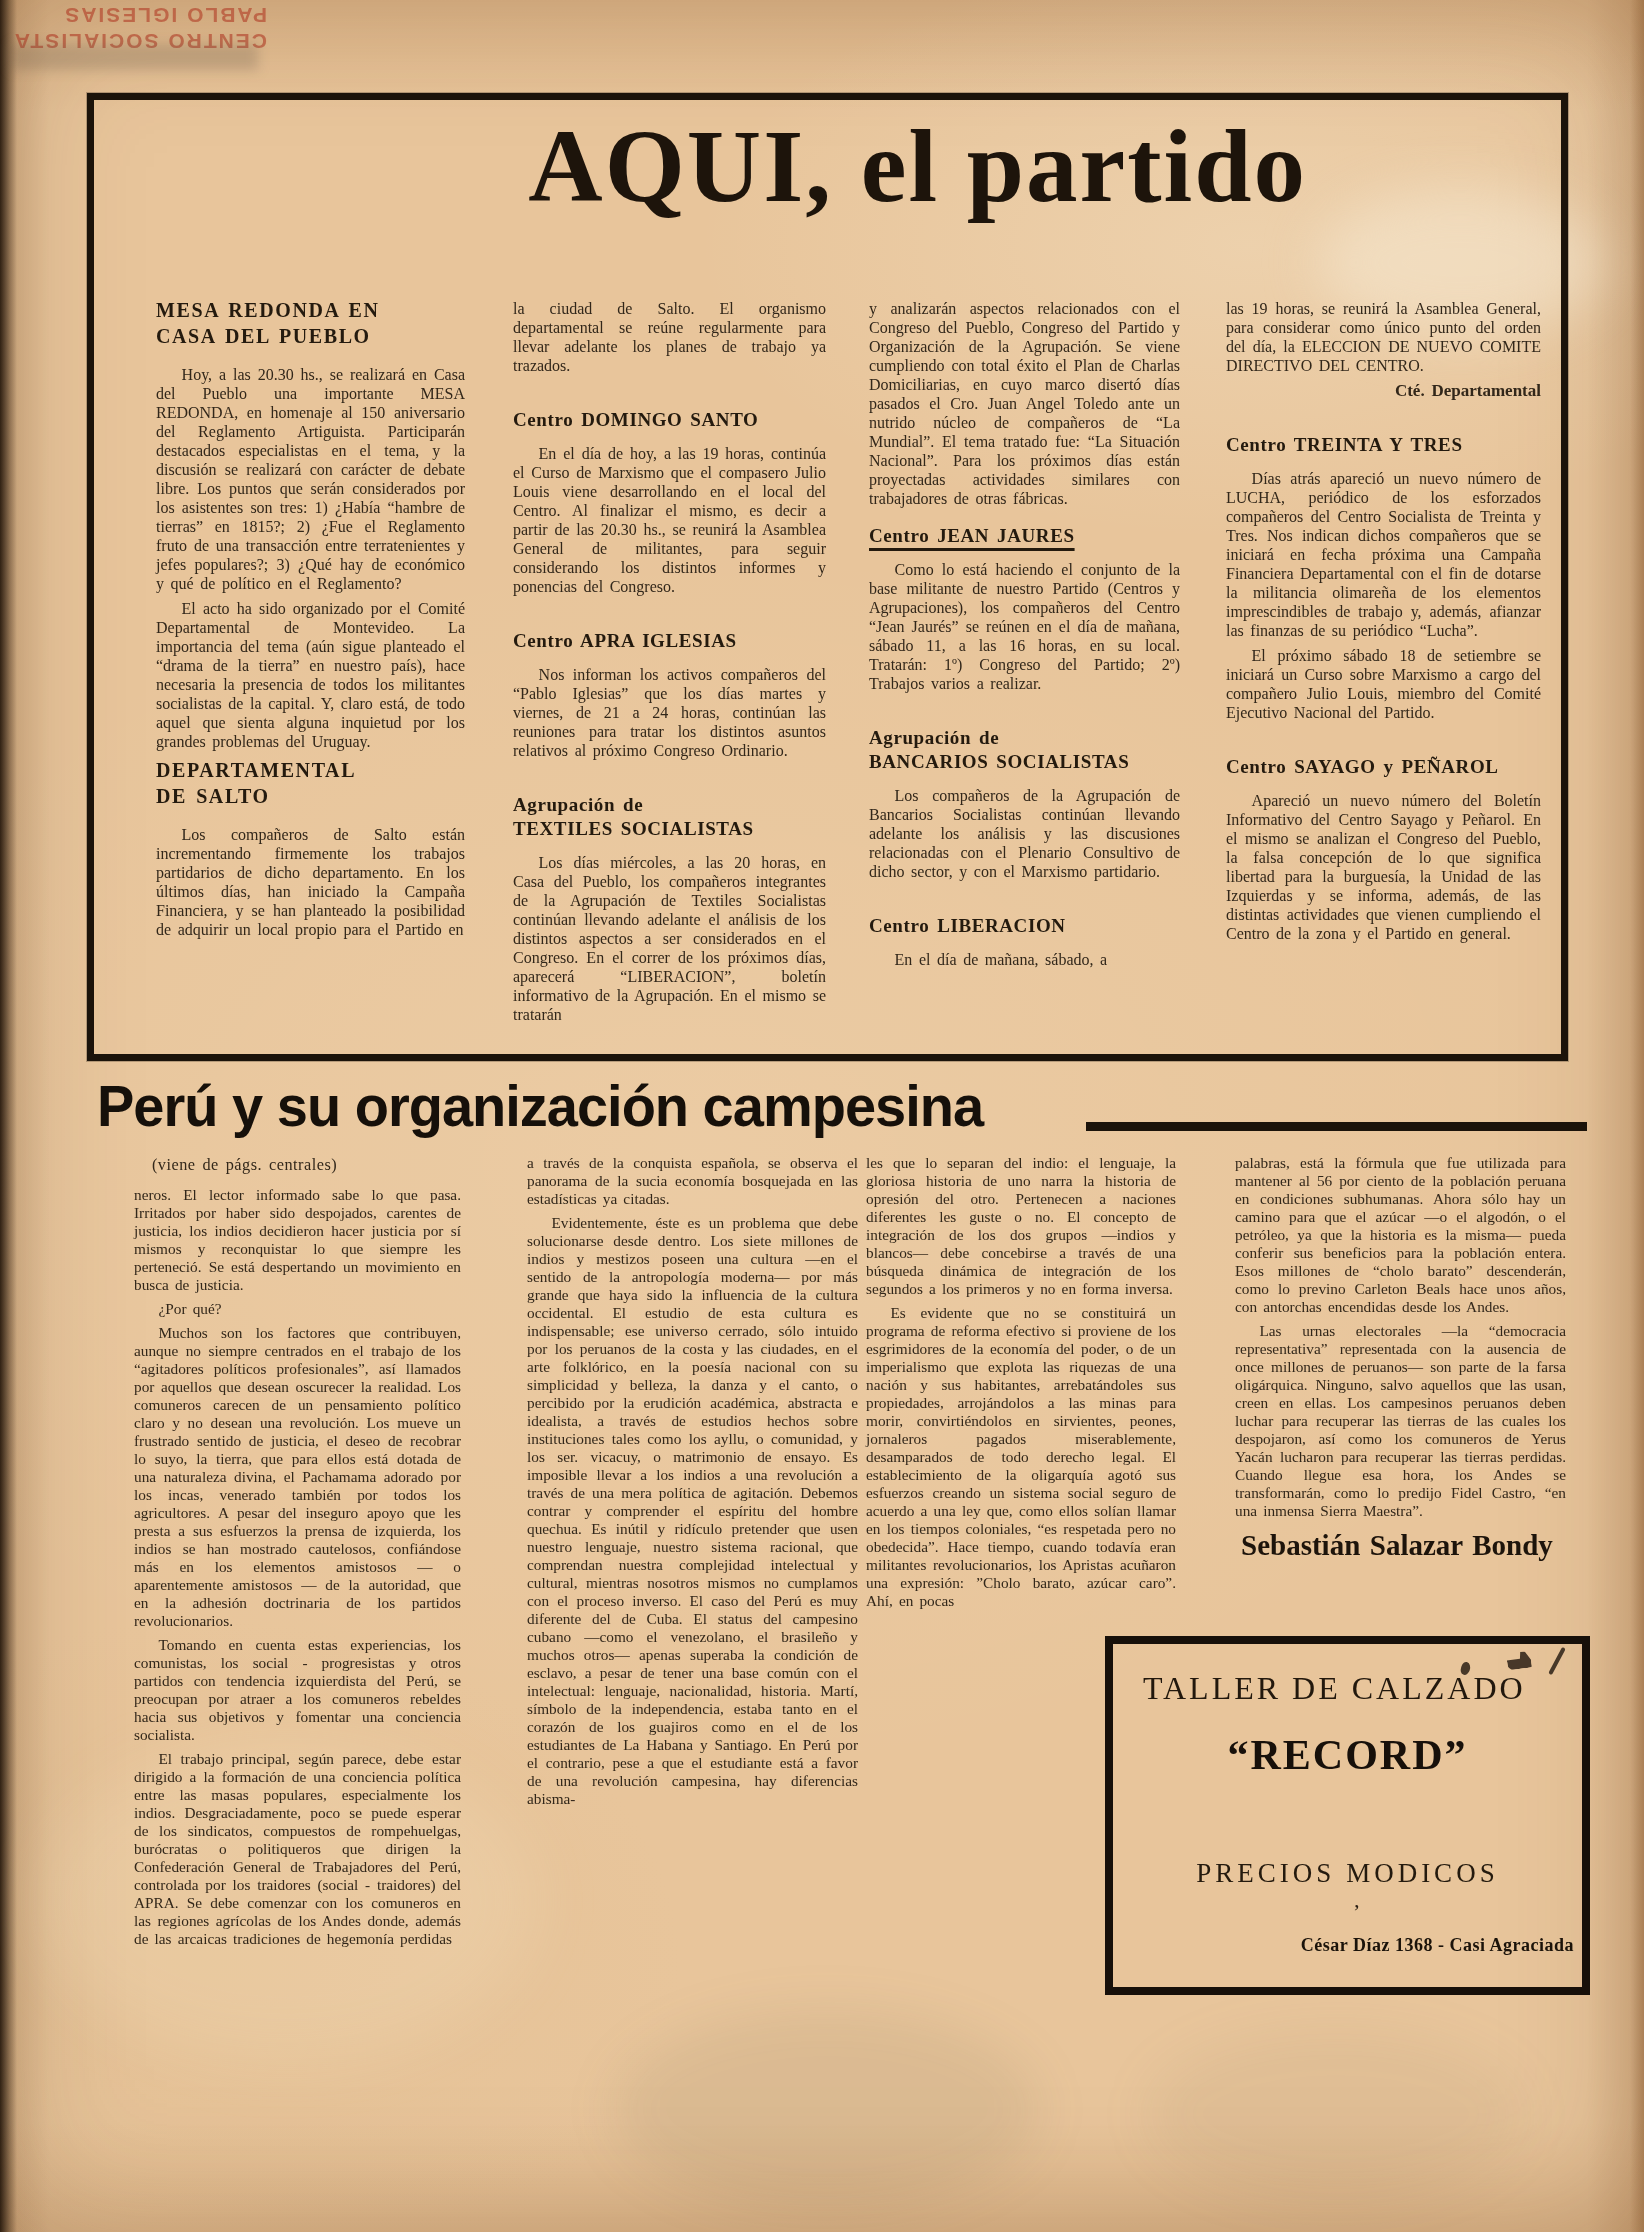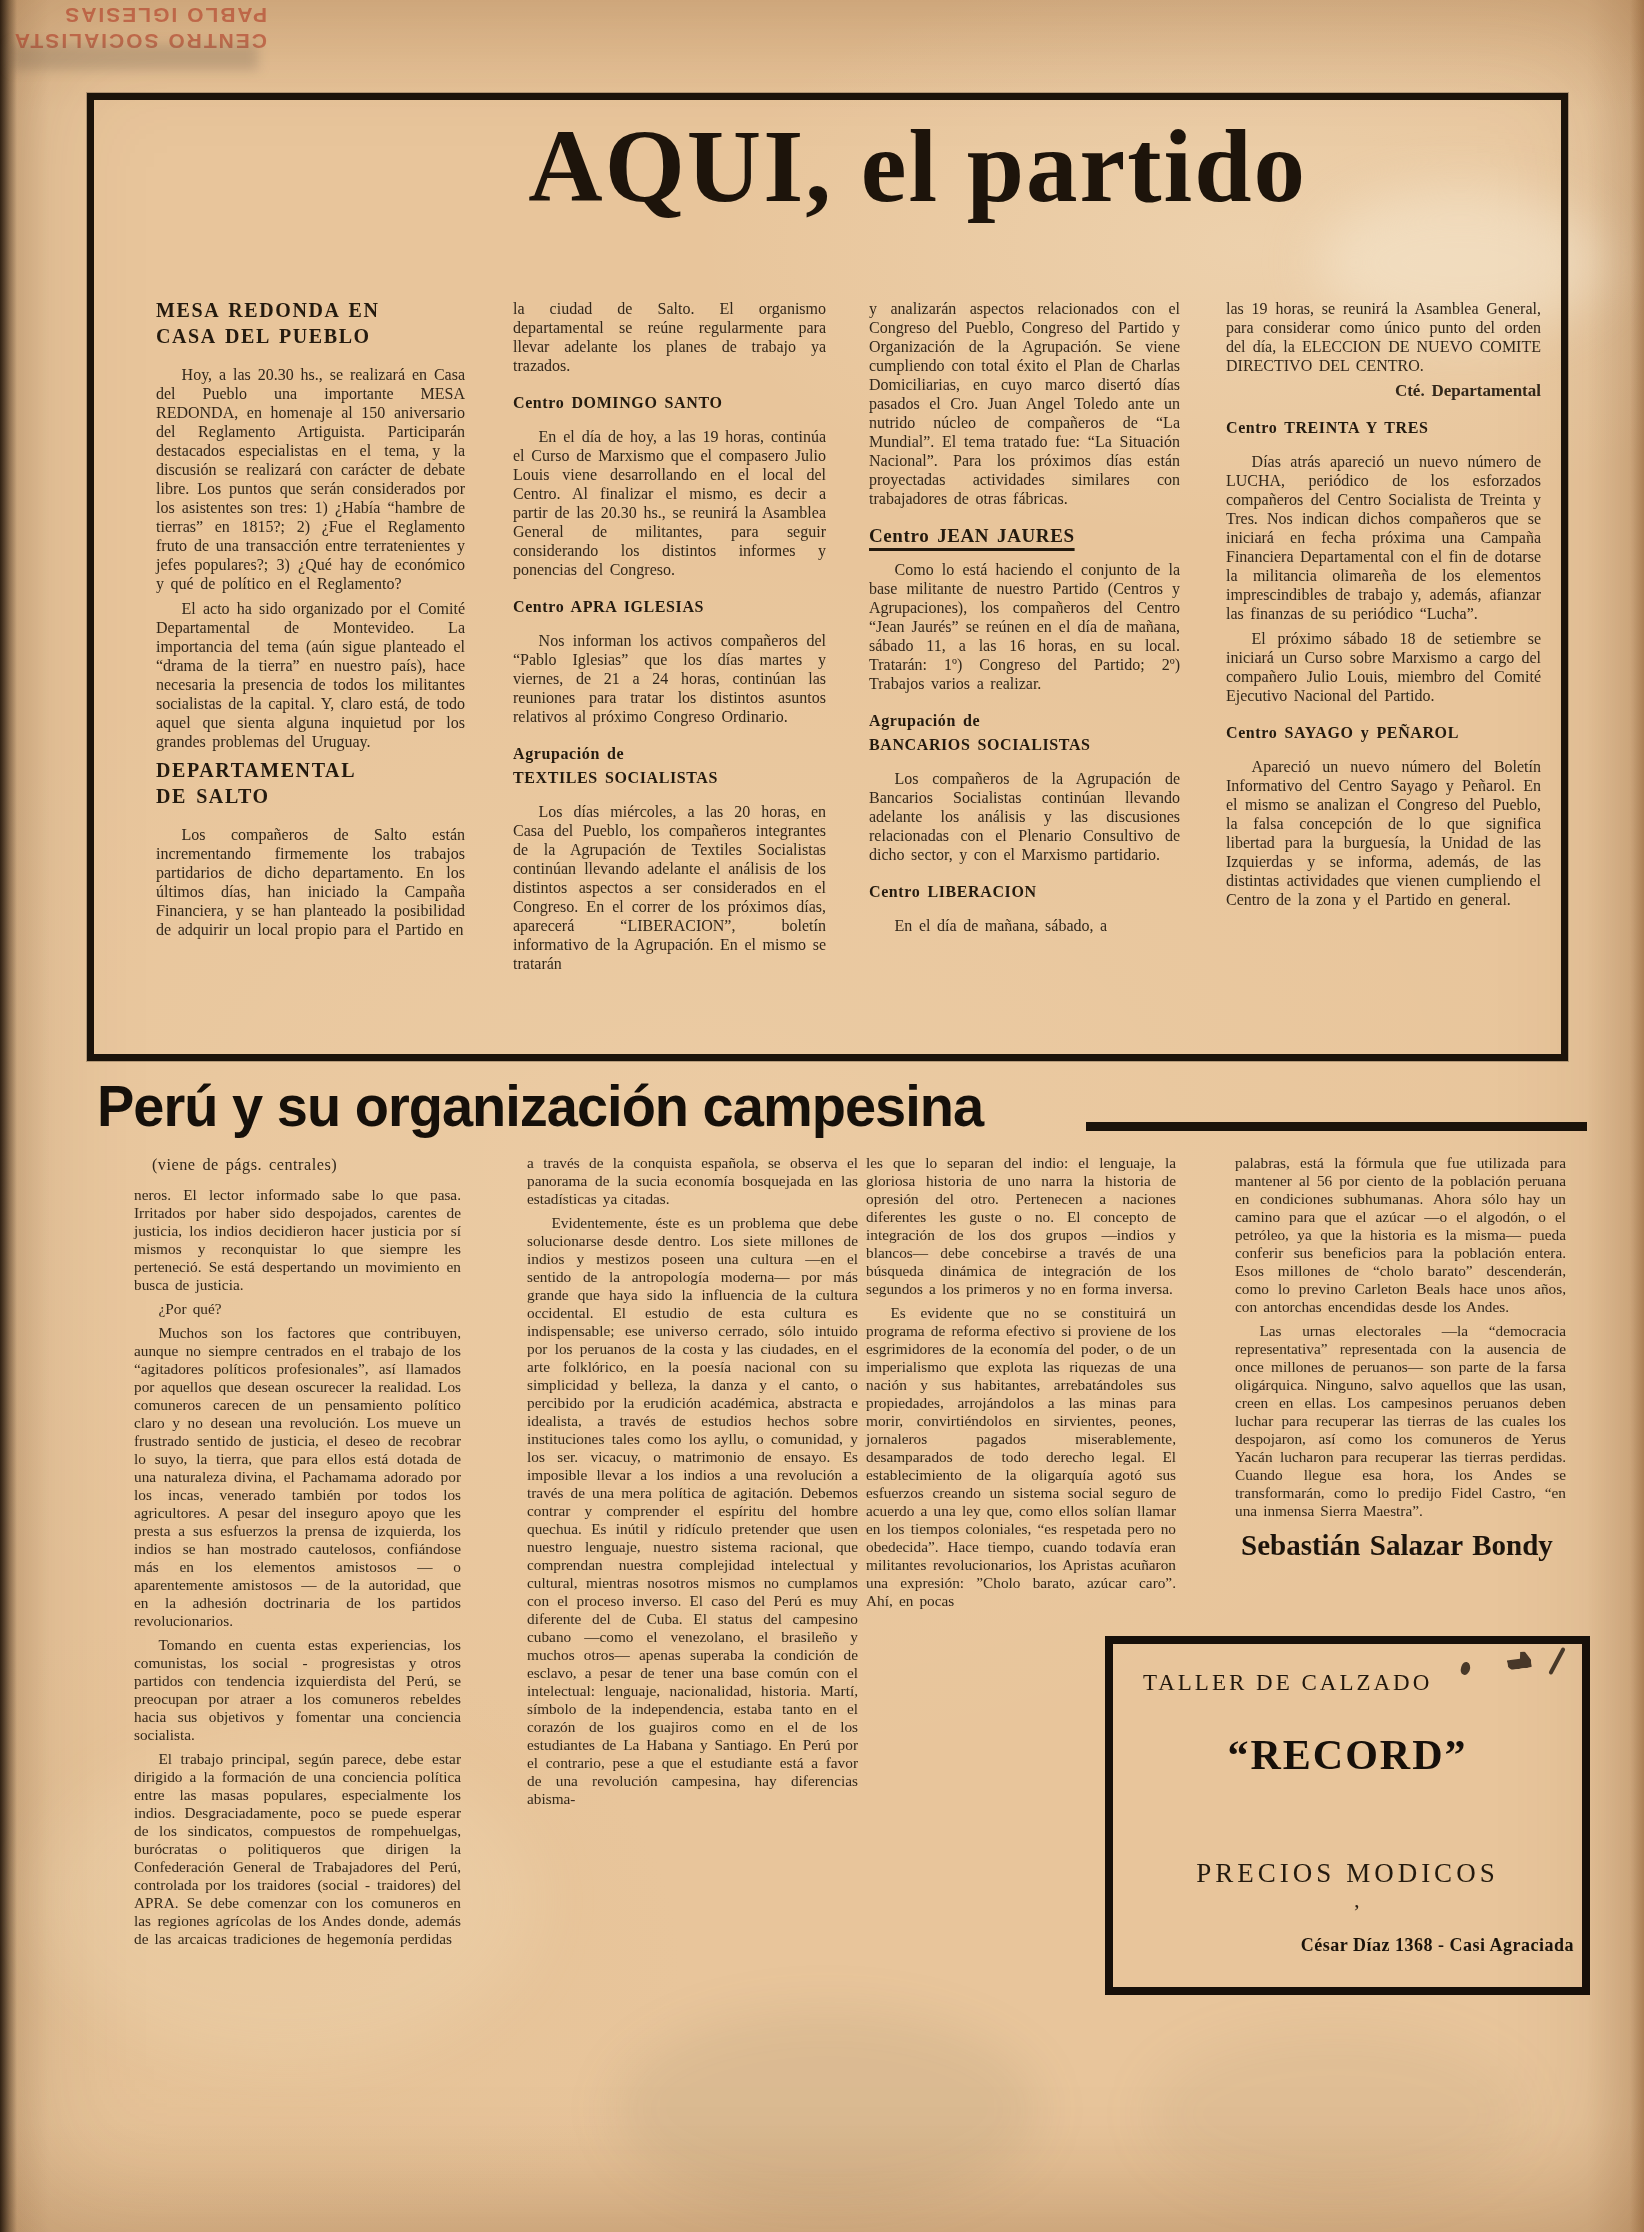--- a/index.html
+++ b/index.html
@@ -56,21 +56,21 @@
   .party-col .blk{margin:0 0 6px 0;}
   .pc1{left:156px;top:293px;width:309px;}
   .pc2{left:513px;top:299px;width:313px;}
   .pc3{left:869px;top:299px;width:311px;}
   .pc4{left:1226px;top:299px;width:315px;}
 
   .party-col{font-size:16px;line-height:19px;word-spacing:.16em;}
   .blk.p{text-align:justify;text-indent:1.6em;}
   .blk.p0{text-align:justify;text-indent:0;}
   .blk.h1{font-weight:bold;font-size:20px;line-height:26px;letter-spacing:1.6px;white-space:pre-line;margin:4px 0 16px 0;color:#241a0e;}
-  .blk.h{font-weight:bold;font-size:16px;line-height:24px;letter-spacing:0.6px;white-space:pre-line;margin:16px 0 12px 0;color:#241a0e;font-family:Liberation Serif, serif;}
+  .blk.h{font-weight:bold;font-size:19px;line-height:24px;letter-spacing:0.6px;white-space:pre-line;margin:33px 0 12px 0;color:#241a0e;font-family:Liberation Serif, serif;}
   .blk.hul{font-weight:bold;font-size:19px;line-height:24px;letter-spacing:0.6px;margin:16px 0 12px 0;color:#241a0e;
     text-decoration:underline;text-decoration-thickness:2.5px;text-underline-offset:6px;}
   .blk.right{text-align:right;font-weight:bold;font-size:17px;margin:2px 0 6px 0;}
 
   
   .peru-headline{
     position:absolute;left:97px;top:1072px;
     font-family:"Liberation Sans","DejaVu Sans",sans-serif;
     font-weight:bold;font-size:56px;letter-spacing:-1px;color:#16100a;
     transform:scaleY(1.04);transform-origin:left top;white-space:nowrap;
@@ -84,21 +84,21 @@
   .uc4{left:1235px;top:1154px;width:331px;}
   .blk.note{font-size:16.3px;letter-spacing:0.5px;text-indent:1.1em;margin:2px 0 12px 0;}
   .blk.bigh{font-weight:bold;font-size:33px;line-height:1.62;letter-spacing:1.5px;white-space:pre-line;margin:20px 0 16px 0;color:#241a0e;}
   .blk.sig{font-weight:bold;font-size:29px;letter-spacing:0;white-space:nowrap;margin:16px 0 0 6px;color:#1d140b;}
 
   
   .ad-box{
     position:absolute;left:1105px;top:1636px;width:469px;height:343px;
     border:8px solid #17100a;
   }
-  .ad-tagline{position:absolute;left:30px;top:26px;font-size:23px;letter-spacing:3px;color:#22180d;}
+  .ad-tagline{position:absolute;left:30px;top:26px;font-size:32px;letter-spacing:3px;color:#22180d;}
   .ad-brand{position:absolute;left:0;top:87px;width:100%;text-align:center;
     font-weight:bold;font-size:42px;letter-spacing:2px;color:#17100a;}
   .ad-subline{position:absolute;left:0;top:214px;width:100%;text-align:center;
     font-size:27px;letter-spacing:4px;color:#241a0e;}
   .ad-mark{position:absolute;left:240px;top:255px;font-size:22px;color:#2c2115;}
   .ad-address{position:absolute;right:8px;top:291px;font-weight:bold;font-size:18px;letter-spacing:0.5px;color:#1b130a;white-space:nowrap;}
   .deco{position:absolute;background:#241a10;opacity:.82;}
   .deco.d1{left:348px;top:18px;width:9px;height:13px;border-radius:45% 55% 50% 50%;transform:rotate(18deg);}
   .deco.d2{left:394px;top:8px;width:24px;height:17px;border-radius:3px 8px 2px 6px;transform:rotate(-8deg);
     clip-path:polygon(0 40%,55% 40%,60% 0,78% 0,100% 55%,100% 100%,0 100%);}

